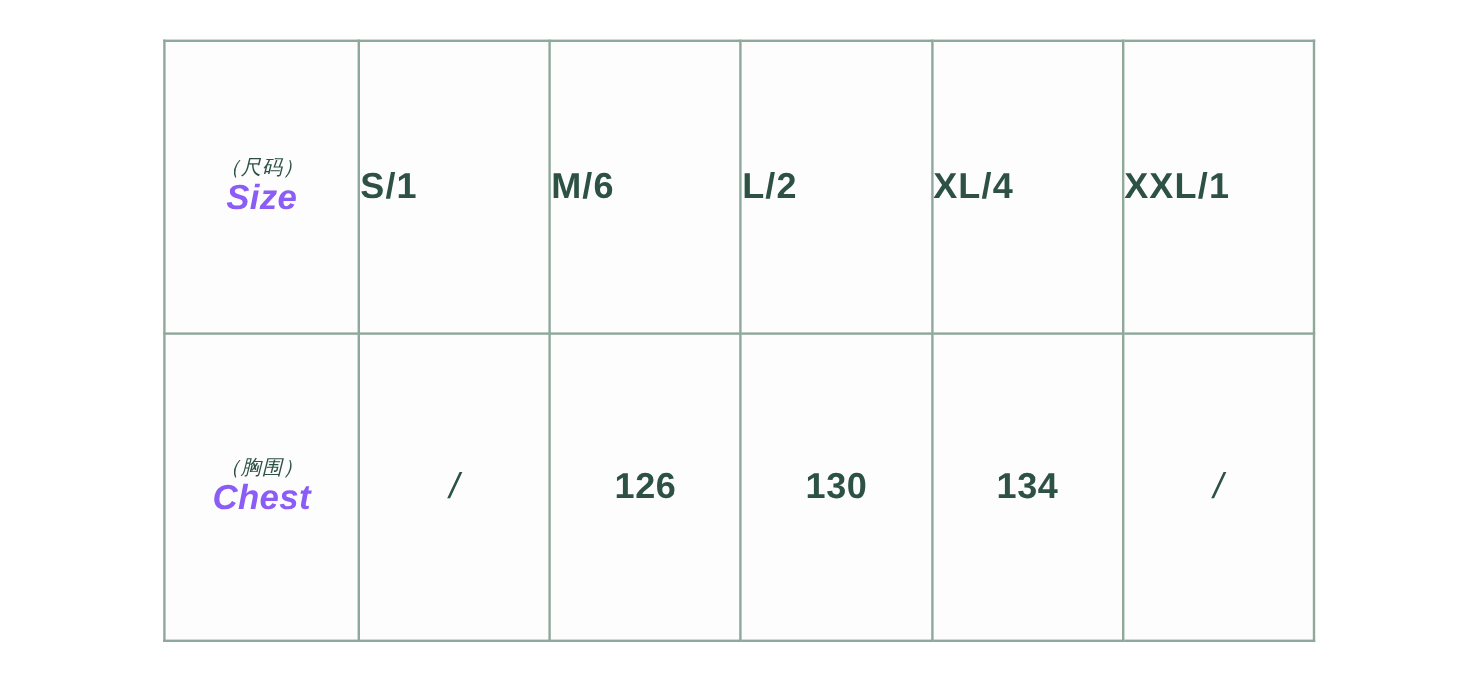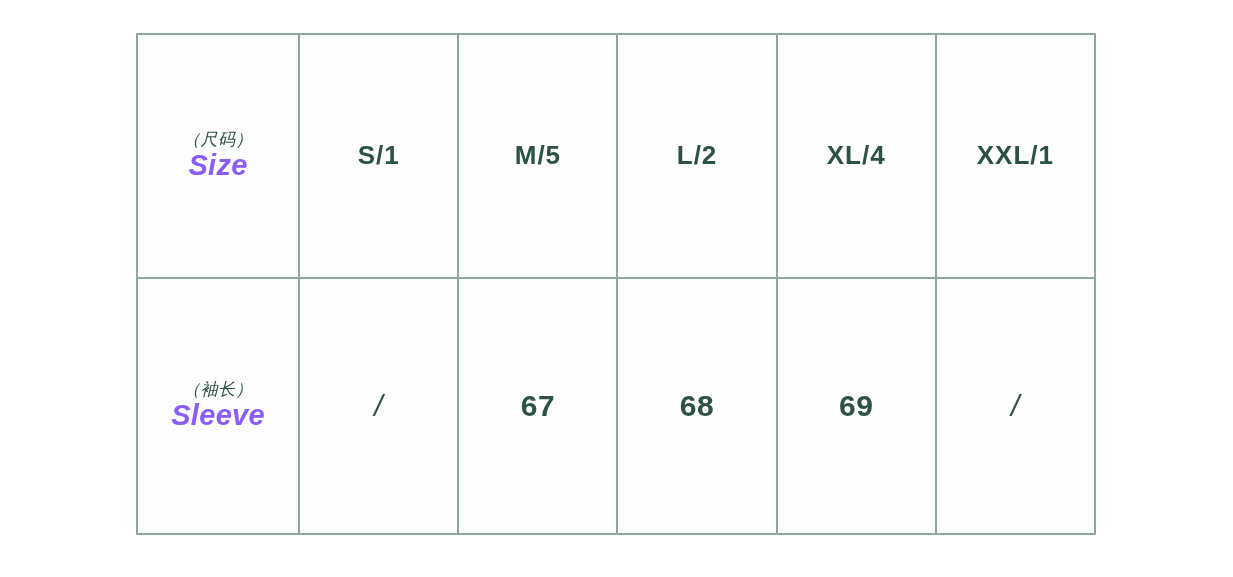--- a/index.html
+++ b/index.html
@@ -65,22 +65,22 @@
     display: block;
     font-size: 29px;
     font-weight: bold;
     line-height: 1.1;
     letter-spacing: 0.3px;
     color: #8b5cf6;
   }
 
   
   .size-head {
-    text-align: center;
-    font-size: 26px;
+    text-align: left;
+    font-size: 30px;
     font-weight: bold;
     letter-spacing: 1px;
     color: #2d5245;
   }
 
   
   .value-cell {
     text-align: center;
     font-size: 30px;
     font-weight: bold;
@@ -106,35 +106,35 @@
       <col class="c-size">
       <col class="c-size">
     </colgroup>
     <tbody>
       <tr class="r-head">
         <td class="label-cell">
           <span class="cn">（尺码）</span>
           <span class="en">Size</span>
         </td>
         <td class="size-head">S/1</td>
-        <td class="size-head">M/5</td>
+        <td class="size-head">M/6</td>
         <td class="size-head">L/2</td>
         <td class="size-head">XL/4</td>
         <td class="size-head">XXL/1</td>
       </tr>
 
 
 
-
       <tr class="r-data">
         <td class="label-cell">
-          <span class="cn">（袖长）</span>
-          <span class="en">Sleeve</span>
+          <span class="cn">（胸围）</span>
+          <span class="en">Chest</span>
         </td>
         <td class="value-cell na">/</td>
-        <td class="value-cell">67</td>
-        <td class="value-cell">68</td>
-        <td class="value-cell">69</td>
+        <td class="value-cell">126</td>
+        <td class="value-cell">130</td>
+        <td class="value-cell">134</td>
         <td class="value-cell na">/</td>
       </tr>
+
     </tbody>
   </table>
 </div>
 
 </body></html>

